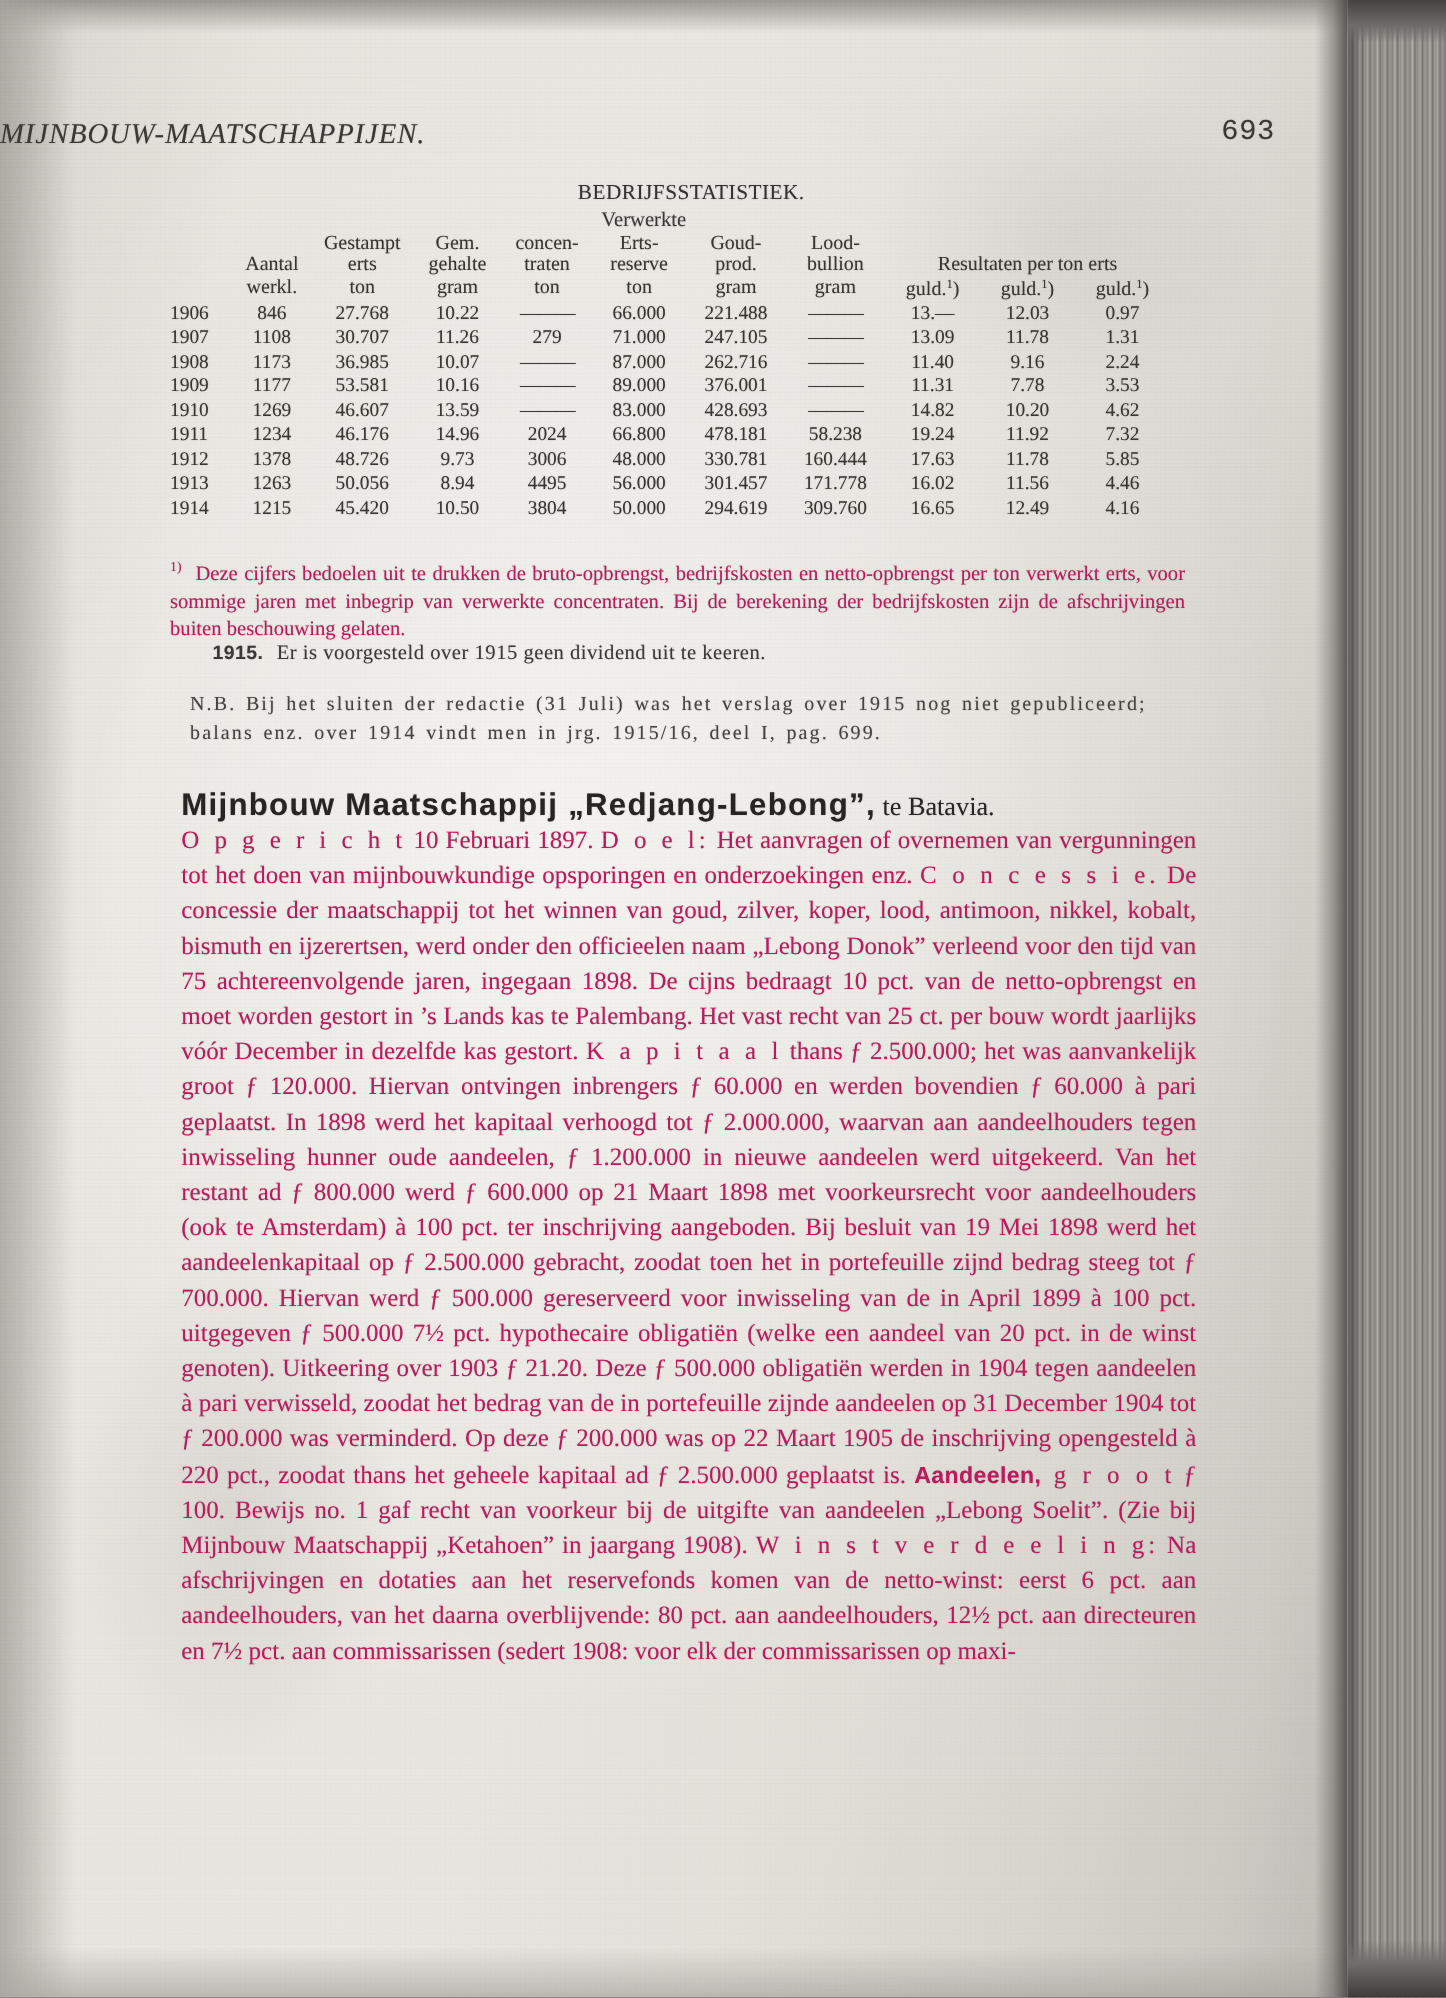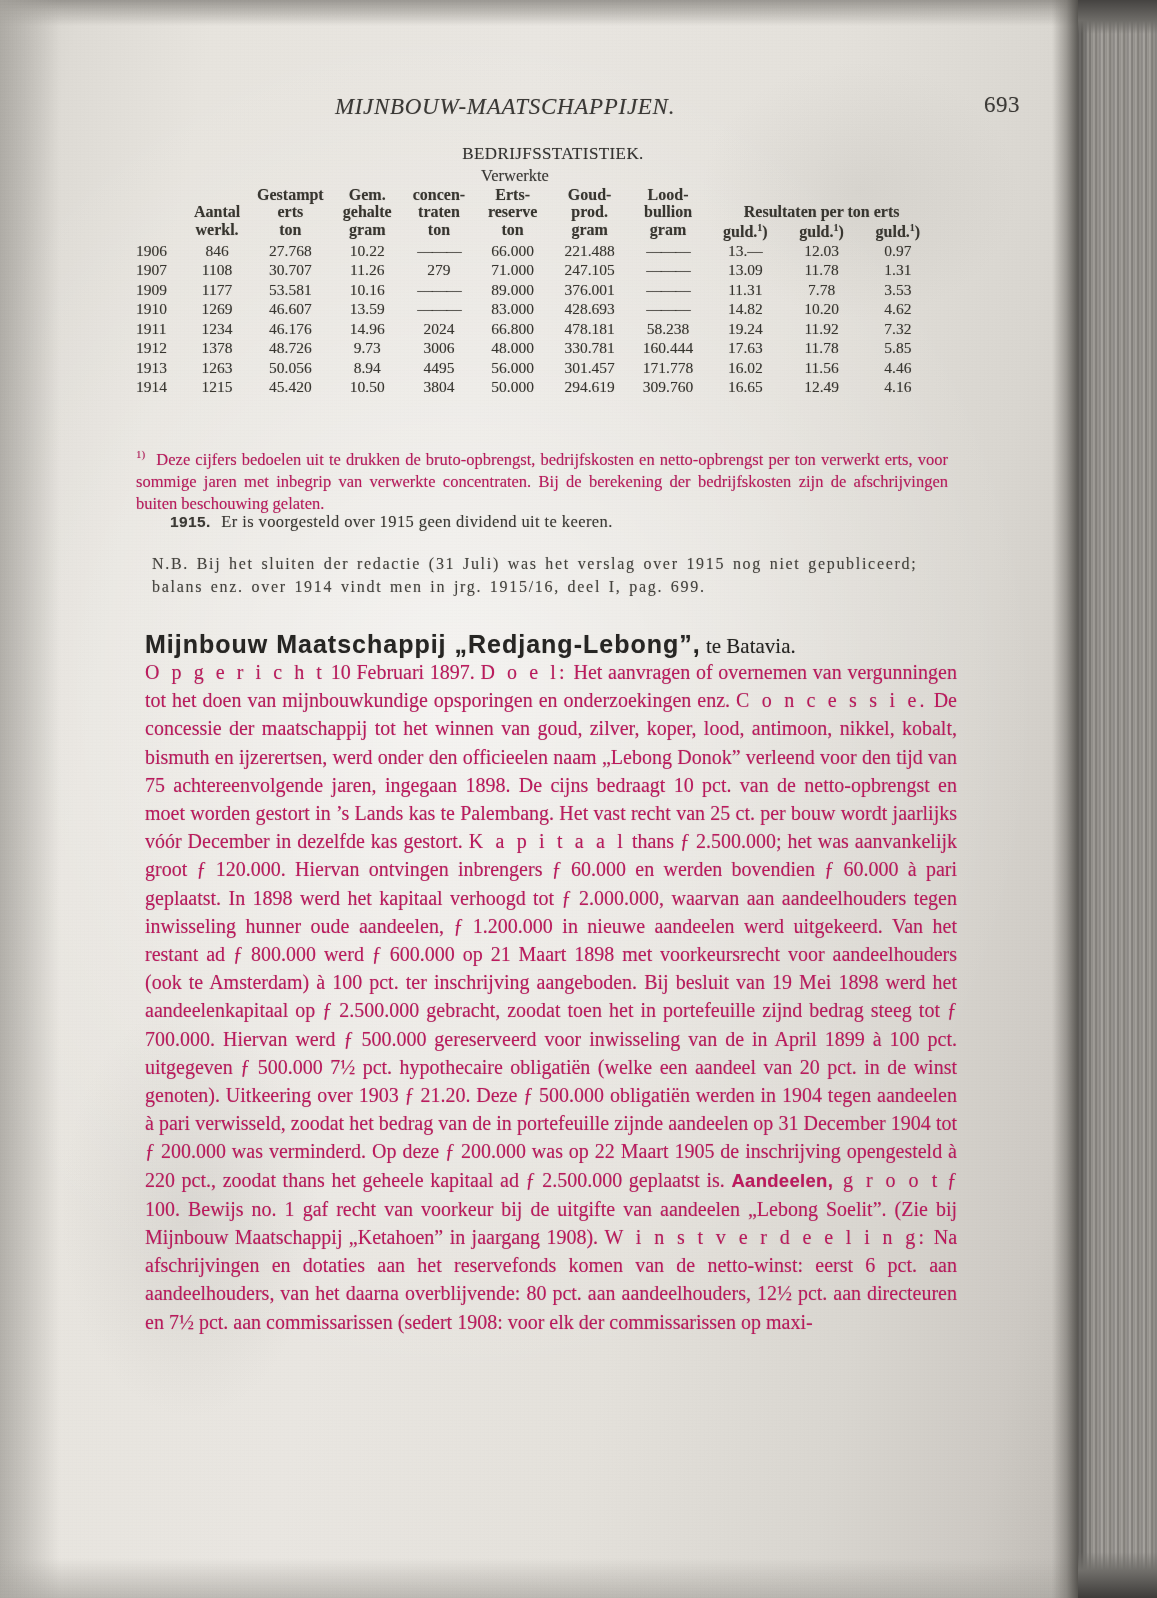--- a/index.html
+++ b/index.html
@@ -87,35 +87,35 @@
     color:#2b2a28;
   }
   .ink{
     text-shadow:0 0 1px rgba(60,58,55,.35);
   }
 
   
   .runhead{
     position:absolute;
     left:0; top:94px; width:1010px;
-    text-align:center;
   }
   .runhead .title{
     font-family:"Liberation Serif", serif;
     font-style:italic;
     font-size:23px;
     letter-spacing:.7px;
     color:#3a3835;
   }
   .folio{
     position:absolute;
     right:58px; top:92px;
     font-size:23px;
     color:#3a3835;
     letter-spacing:.5px;
+    font-family:Liberation Mono, monospace;
   }
 
   
   .tablewrap{
     position:absolute;
     left:136px; top:144px;
     width:800px;
     color:#3a3835;
   }
   .tbl-title{
@@ -132,21 +132,21 @@
     margin-top:2px;
   }
   table.stat{
     border-collapse:collapse;
     margin-top:1px;
     font-size:16px;
     width:800px;
     color:#37352f;
   }
   table.stat th{
-    font-weight:bold;
+    font-weight:normal;
     padding:0 3px;
     line-height:16.5px;
     white-space:nowrap;
   }
   table.stat td{
     text-align:center;
     padding:0 3px;
     line-height:19.5px;
     white-space:nowrap;
     font-size:15.5px;
@@ -308,20 +308,33 @@
               <td>11.26</td>
               <td>279</td>
               <td>71.000</td>
               <td>247.105</td>
               <td class=" dash">———</td>
               <td>13.09</td>
               <td>11.78</td>
               <td>1.31</td>
             </tr>
             <tr>
+              <td class="yr">1908</td>
+              <td>1173</td>
+              <td>36.985</td>
+              <td>10.07</td>
+              <td class=" dash">———</td>
+              <td>87.000</td>
+              <td>262.716</td>
+              <td class=" dash">———</td>
+              <td>11.40</td>
+              <td>9.16</td>
+              <td>2.24</td>
+            </tr>
+            <tr>
               <td class="yr">1909</td>
               <td>1177</td>
               <td>53.581</td>
               <td>10.16</td>
               <td class=" dash">———</td>
               <td>89.000</td>
               <td>376.001</td>
               <td class=" dash">———</td>
               <td>11.31</td>
               <td>7.78</td>

